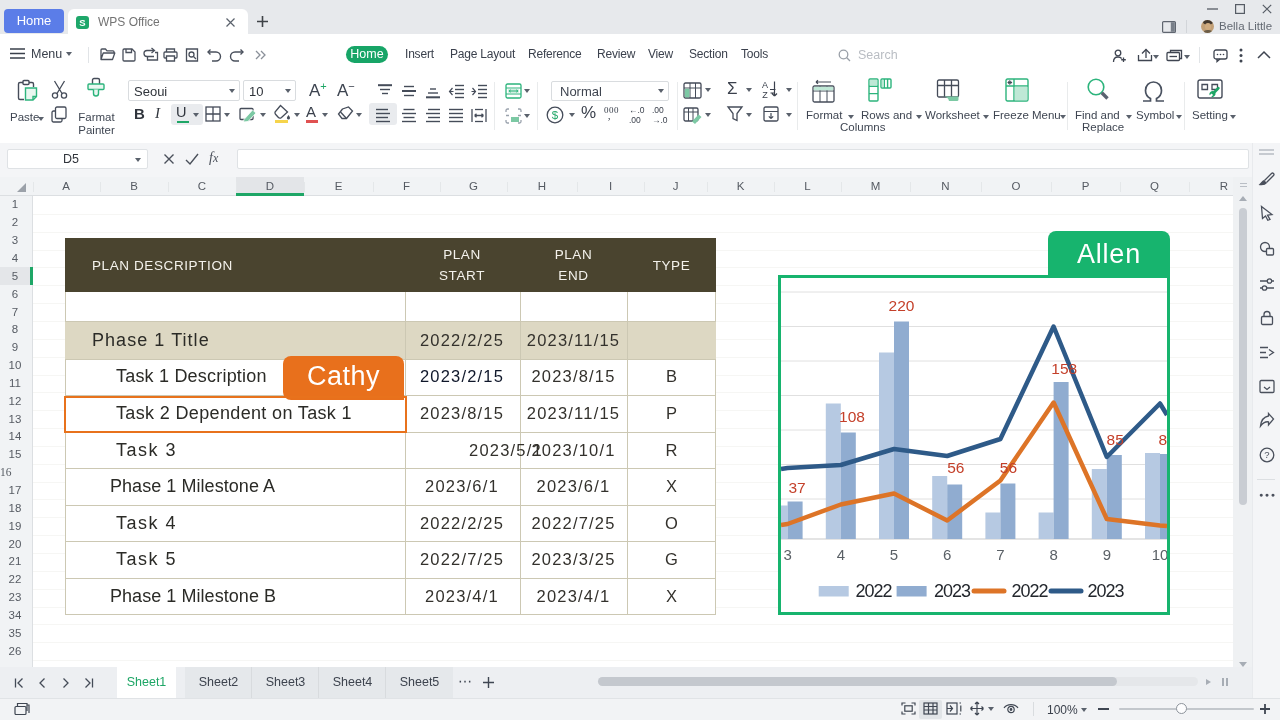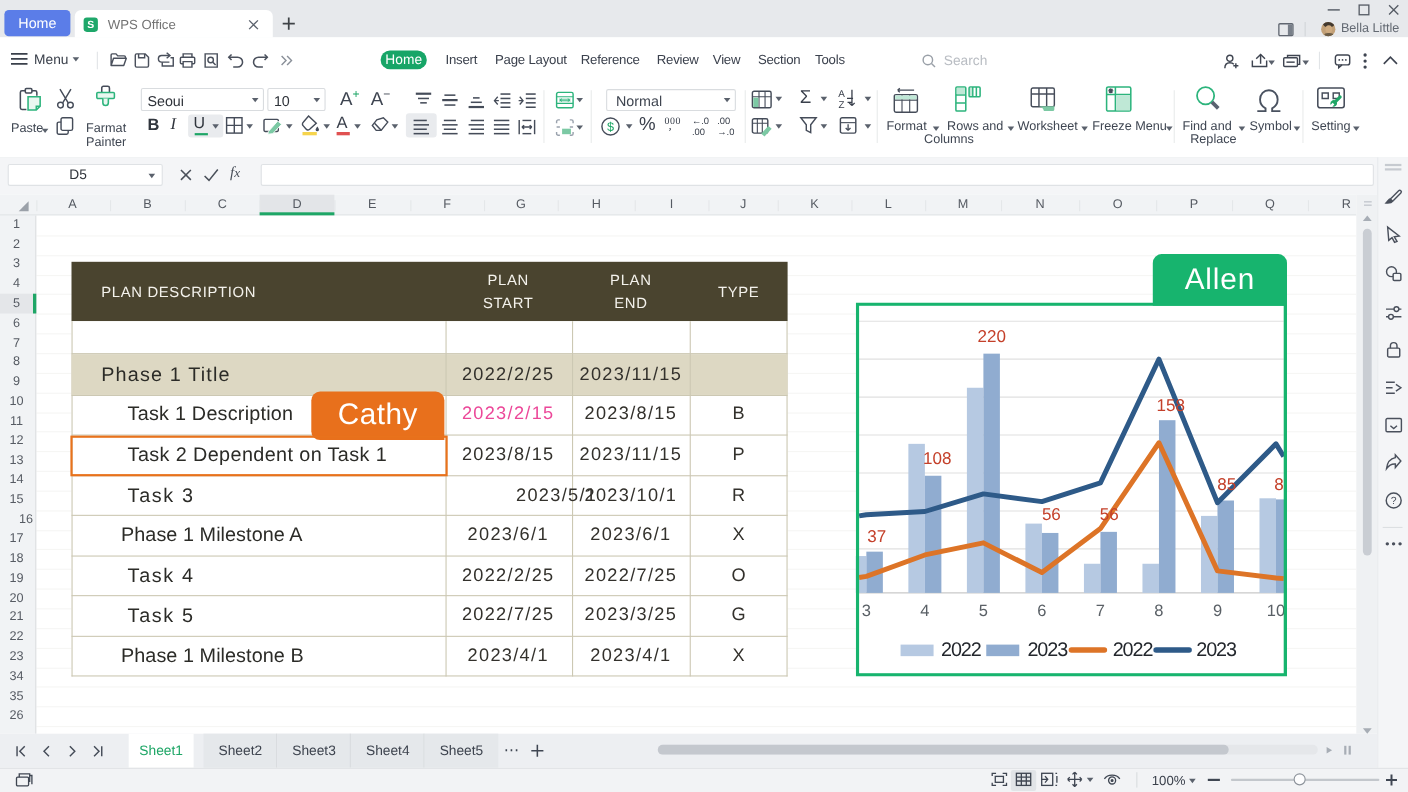--- a/index.html
+++ b/index.html
@@ -559,21 +559,21 @@
     <div class="tx" style="left:0;top:287.65px;width:30px;text-align:center;font-size:11.5px;color:#565b63;">6</div>
     <div class="tx" style="left:0;top:305.5px;width:30px;text-align:center;font-size:11.5px;color:#565b63;">7</div>
     <div class="tx" style="left:0;top:323.35px;width:30px;text-align:center;font-size:11.5px;color:#565b63;">8</div>
     <div class="tx" style="left:0;top:341.2px;width:30px;text-align:center;font-size:11.5px;color:#565b63;">9</div>
     <div class="tx" style="left:0;top:359.04999999999995px;width:30px;text-align:center;font-size:11.5px;color:#565b63;">10</div>
     <div class="tx" style="left:0;top:376.9px;width:30px;text-align:center;font-size:11.5px;color:#565b63;">11</div>
     <div class="tx" style="left:0;top:394.75px;width:30px;text-align:center;font-size:11.5px;color:#565b63;">12</div>
     <div class="tx" style="left:0;top:412.6px;width:30px;text-align:center;font-size:11.5px;color:#565b63;">13</div>
     <div class="tx" style="left:0;top:430.45px;width:30px;text-align:center;font-size:11.5px;color:#565b63;">14</div>
     <div class="tx" style="left:0;top:448.3px;width:30px;text-align:center;font-size:11.5px;color:#565b63;">15</div>
-    <div class="tx" style="left:0;top:466.15px;width:30px;text-align:right;font-size:11.5px;color:#565b63;">16</div>
+    <div class="tx" style="left:0;top:466.15px;width:30px;text-align:left;font-size:11.5px;color:#565b63;font-family:Liberation Serif, serif;">16</div>
     <div class="tx" style="left:0;top:484px;width:30px;text-align:center;font-size:11.5px;color:#565b63;">17</div>
     <div class="tx" style="left:0;top:501.85px;width:30px;text-align:center;font-size:11.5px;color:#565b63;">18</div>
     <div class="tx" style="left:0;top:519.6999999999999px;width:30px;text-align:center;font-size:11.5px;color:#565b63;">19</div>
     <div class="tx" style="left:0;top:537.5500000000001px;width:30px;text-align:center;font-size:11.5px;color:#565b63;">20</div>
     <div class="tx" style="left:0;top:555.4px;width:30px;text-align:center;font-size:11.5px;color:#565b63;">21</div>
     <div class="tx" style="left:0;top:573.25px;width:30px;text-align:center;font-size:11.5px;color:#565b63;">22</div>
     <div class="tx" style="left:0;top:591.1px;width:30px;text-align:center;font-size:11.5px;color:#565b63;">23</div>
     <div class="tx" style="left:0;top:608.9499999999999px;width:30px;text-align:center;font-size:11.5px;color:#565b63;">34</div>
     <div class="tx" style="left:0;top:626.8000000000001px;width:30px;text-align:center;font-size:11.5px;color:#565b63;">35</div>
     <div class="tx" style="left:0;top:644.65px;width:30px;text-align:center;font-size:11.5px;color:#565b63;">26</div>
@@ -603,21 +603,21 @@
   <div class="a" style="left:65px;top:468.3px;width:651px;height:1px;background:#ccc8b3;"></div>
   <div class="a" style="left:65px;top:504.8px;width:651px;height:1px;background:#ccc8b3;"></div>
   <div class="a" style="left:65px;top:541.4px;width:651px;height:1px;background:#ccc8b3;"></div>
   <div class="a" style="left:65px;top:578px;width:651px;height:1px;background:#ccc8b3;"></div>
 
   <div id="trows">
       <div class="tx" style="left:92px;top:329.8px;font-size:18px;letter-spacing:1.05px;color:#2b2b27;">Phase 1 Title</div>
       <div class="tx" style="left:405px;top:330.8px;width:114px;text-align:center;font-size:16.5px;letter-spacing:1.2px;color:#33312c;">2022/2/25</div>
       <div class="tx" style="left:520px;top:330.8px;width:107px;text-align:center;font-size:16.5px;letter-spacing:1.2px;color:#33312c;">2023/11/15</div>
       <div class="tx" style="left:116px;top:366.4px;font-size:18px;letter-spacing:0.2px;color:#2b2b27;">Task 1 Description</div>
-      <div class="tx" style="left:405px;top:367.4px;width:114px;text-align:center;font-size:16.5px;letter-spacing:1.2px;color:#ec4899;">2023/2/15</div>
+      <div class="tx" style="left:405px;top:367.4px;width:114px;text-align:center;font-size:16.5px;letter-spacing:1.2px;color:#0f172a;">2023/2/15</div>
       <div class="tx" style="left:520px;top:367.4px;width:107px;text-align:center;font-size:16.5px;letter-spacing:1.2px;color:#33312c;">2023/8/15</div>
       <div class="tx" style="left:627px;top:367.4px;width:89px;text-align:center;font-size:16.5px;color:#33312c;">B</div>
       <div class="tx" style="left:116px;top:402.9px;font-size:18px;letter-spacing:0.35px;color:#2b2b27;">Task 2 Dependent on Task 1</div>
       <div class="tx" style="left:405px;top:403.9px;width:114px;text-align:center;font-size:16.5px;letter-spacing:1.2px;color:#33312c;">2023/8/15</div>
       <div class="tx" style="left:520px;top:403.9px;width:107px;text-align:center;font-size:16.5px;letter-spacing:1.2px;color:#33312c;">2023/11/15</div>
       <div class="tx" style="left:627px;top:403.9px;width:89px;text-align:center;font-size:16.5px;color:#33312c;">P</div>
       <div class="tx" style="left:116px;top:439.5px;font-size:18px;letter-spacing:1.5px;color:#2b2b27;">Task 3</div>
       <div class="tx" style="left:405px;top:440.5px;width:114px;text-align:center;font-size:16.5px;letter-spacing:1.2px;color:#33312c;padding-left:44px;">2023/5/1</div>
       <div class="tx" style="left:520px;top:440.5px;width:107px;text-align:center;font-size:16.5px;letter-spacing:1.2px;color:#33312c;">2023/10/1</div>
       <div class="tx" style="left:627px;top:440.5px;width:89px;text-align:center;font-size:16.5px;color:#33312c;">R</div>

